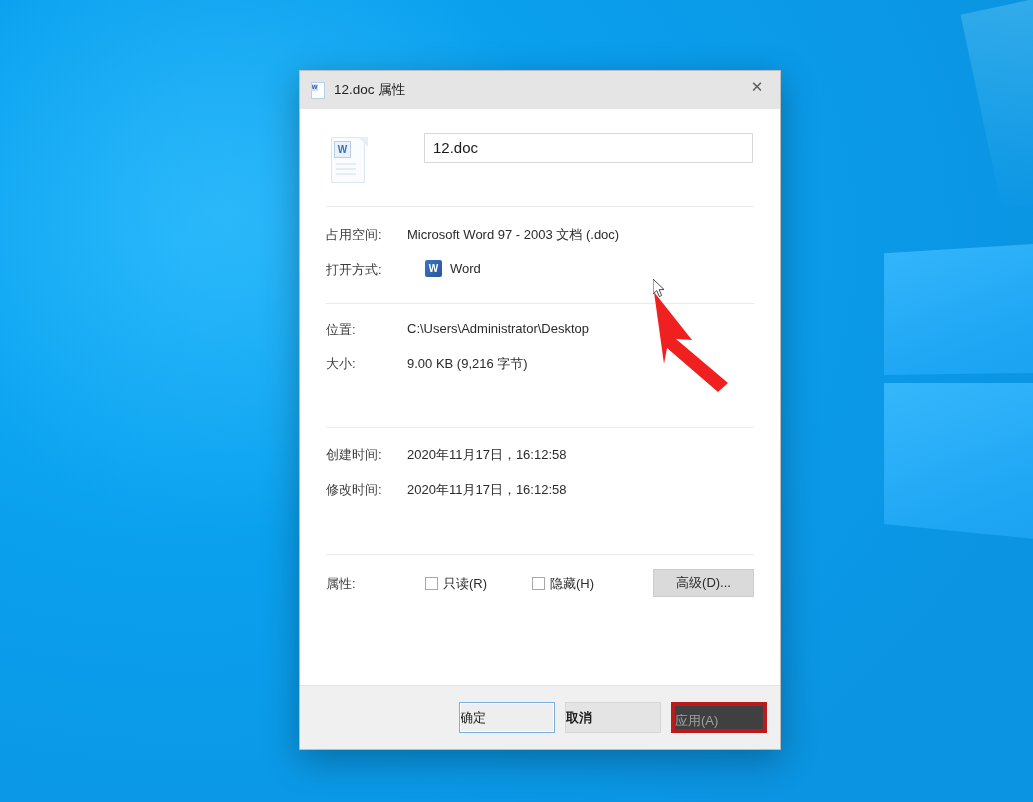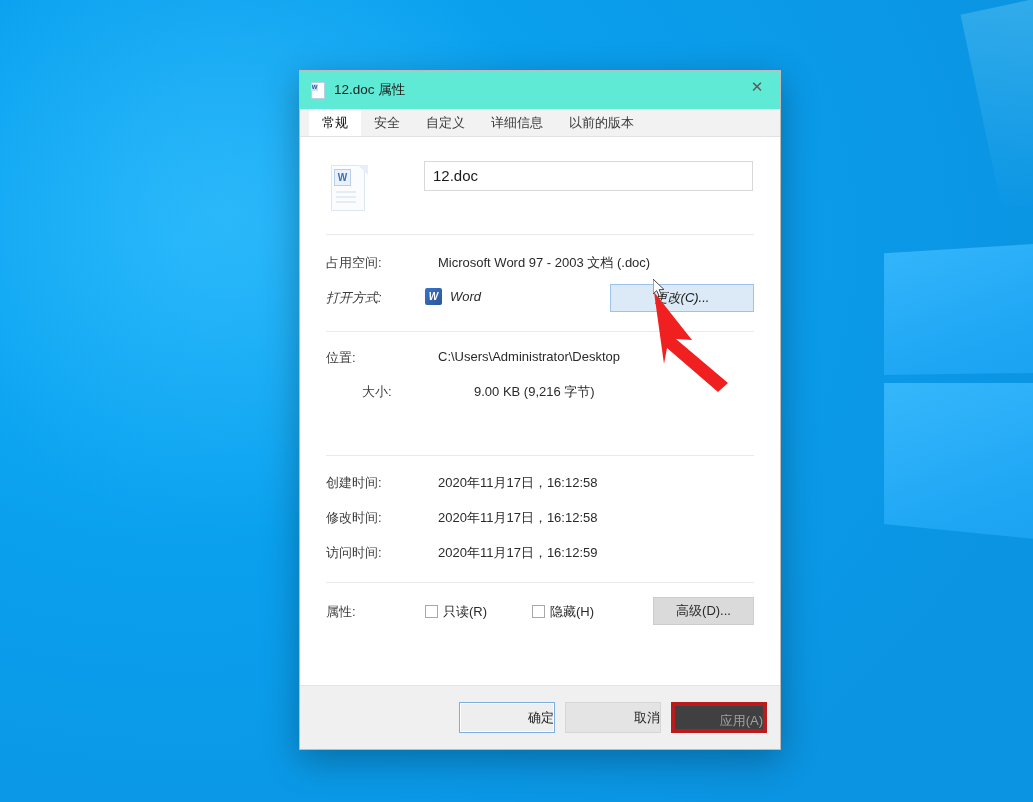--- a/index.html
+++ b/index.html
@@ -80,21 +80,21 @@
     border: 1px solid #bcbcbc;
     box-shadow: 0 10px 34px rgba(0, 0, 0, 0.30);
     font-size: 13px;
     color: #1a1a1a;
   }
 
   
   .titlebar {
     position: relative;
     height: 38px;
-    background: #5eead4;
+    background: #e5e5e5;
     display: flex;
     align-items: center;
   }
   .title-icon {
     margin-left: 10px;
     width: 16px;
     height: 16px;
     position: relative;
     flex: none;
   }
@@ -249,21 +249,21 @@
     font-size: 13px;
   }
   .plabel {
     position: absolute;
     left: 26px;
     color: #3c3c3c;
     white-space: nowrap;
   }
   .pvalue {
     position: absolute;
-    left: 138px;
+    left: 107px;
     color: #2a2a2a;
     white-space: nowrap;
   }
   .pvalue.withicon {
     left: 150px;
   }
   .appicon {
     position: absolute;
     left: 125px;
     top: -1px;
@@ -336,38 +336,39 @@
     background: #f0f0f0;
     border-top: 1px solid #e4e4e4;
   }
   .fbtn {
     position: absolute;
     top: 16px;
     height: 31px;
     line-height: 29px;
     box-sizing: border-box;
     font-size: 13px;
-    text-align: right;
+    text-align: left;
     white-space: nowrap;
   }
   .fbtn.ok {
     left: 159px;
     width: 96px;
     background: #eeeeee;
     border: 1px solid #7aaede;
     color: #1b1b1b;
     outline: 1px solid #ffffff;
     outline-offset: -2px;
   }
   .fbtn.cancel {
     left: 265px;
     width: 96px;
     background: #e4e4e4;
     border: 1px solid #d6d6d6;
     color: #1b1b1b;
+    font-weight: bold;
   }
   .fbtn.apply {
     left: 371px;
     width: 96px;
     background: #404040;
     border: 4px solid #b91c1c;
     color: #a0a0a0;
   }
 
   
@@ -400,27 +401,20 @@
 
   <div class="titlebar">
     <div class="title-icon">
       <div class="page"></div>
       <div class="wmark">W</div>
     </div>
     <div class="title-text">12.doc 属性</div>
     <div class="close-btn">✕</div>
   </div>
 
-  <div class="tabstrip">
-    <div class="tab active">常规</div>
-    <div class="tab">安全</div>
-    <div class="tab">自定义</div>
-    <div class="tab">详细信息</div>
-    <div class="tab">以前的版本</div>
-  </div>
 
   <div class="body">
 
     <div class="filerow">
       <div class="docicon">
         <div class="sheet"></div>
         <div class="fold"></div>
         <div class="badge">W</div>
         <div class="ln" style="top:26px;"></div>
         <div class="ln" style="top:31px;"></div>
@@ -429,56 +423,51 @@
       <div class="namefield" title="文件名">12.doc</div>
     </div>
 
     <div class="divider" style="top:97px;"></div>
 
     <div class="prow" style="top:117px;">
       <span class="plabel">占用空间:</span>
       <span class="pvalue">Microsoft Word 97 - 2003 文档 (.doc)</span>
     </div>
 
-    <div class="prow" style="top:152px;font-style:italic;">
+    <div class="prow" style="top:152px;">
       <span class="plabel">打开方式:</span>
       <span class="appicon">W</span>
       <span class="pvalue withicon">Word</span>
-      <span class="btn change">更改(C)...</span>
     </div>
 
     <div class="divider" style="top:194px;"></div>
 
     <div class="prow" style="top:212px;">
       <span class="plabel">位置:</span>
       <span class="pvalue">C:\Users\Administrator\Desktop</span>
     </div>
 
-    <div class="prow" style="top:246px;margin-left:36px;">
+    <div class="prow" style="top:246px;">
       <span class="plabel">大小:</span>
       <span class="pvalue">9.00 KB (9,216 字节)</span>
     </div>
 
 
     <div class="divider" style="top:318px;"></div>
 
     <div class="prow" style="top:337px;">
       <span class="plabel">创建时间:</span>
       <span class="pvalue">2020年11月17日，16:12:58</span>
     </div>
 
     <div class="prow" style="top:372px;">
       <span class="plabel">修改时间:</span>
       <span class="pvalue">2020年11月17日，16:12:58</span>
     </div>
 
-    <div class="prow" style="top:407px;">
-      <span class="plabel">访问时间:</span>
-      <span class="pvalue">2020年11月17日，16:12:59</span>
-    </div>
 
     <div class="divider" style="top:445px;"></div>
 
     <div class="prow" style="top:466px;">
       <span class="plabel">属性:</span>
       <span class="checkbox" style="left:125px;">
         <span class="box"></span><span>只读(R)</span>
       </span>
       <span class="checkbox" style="left:232px;">
         <span class="box"></span><span>隐藏(H)</span>

